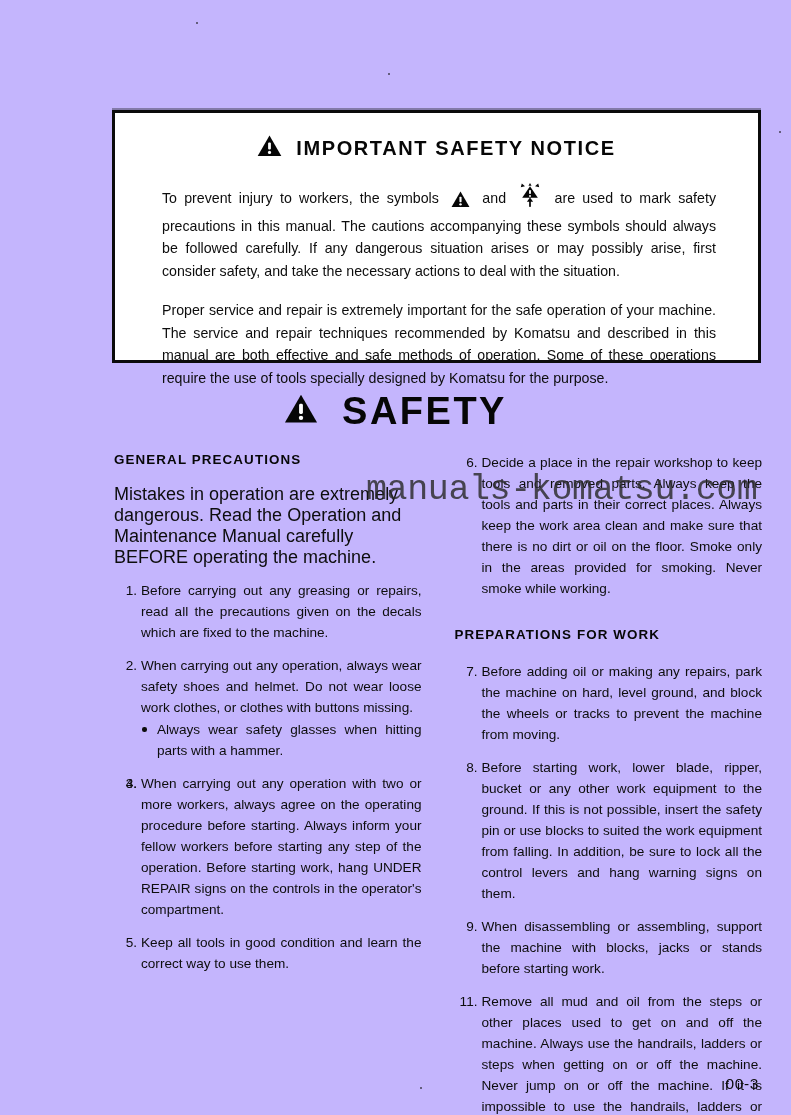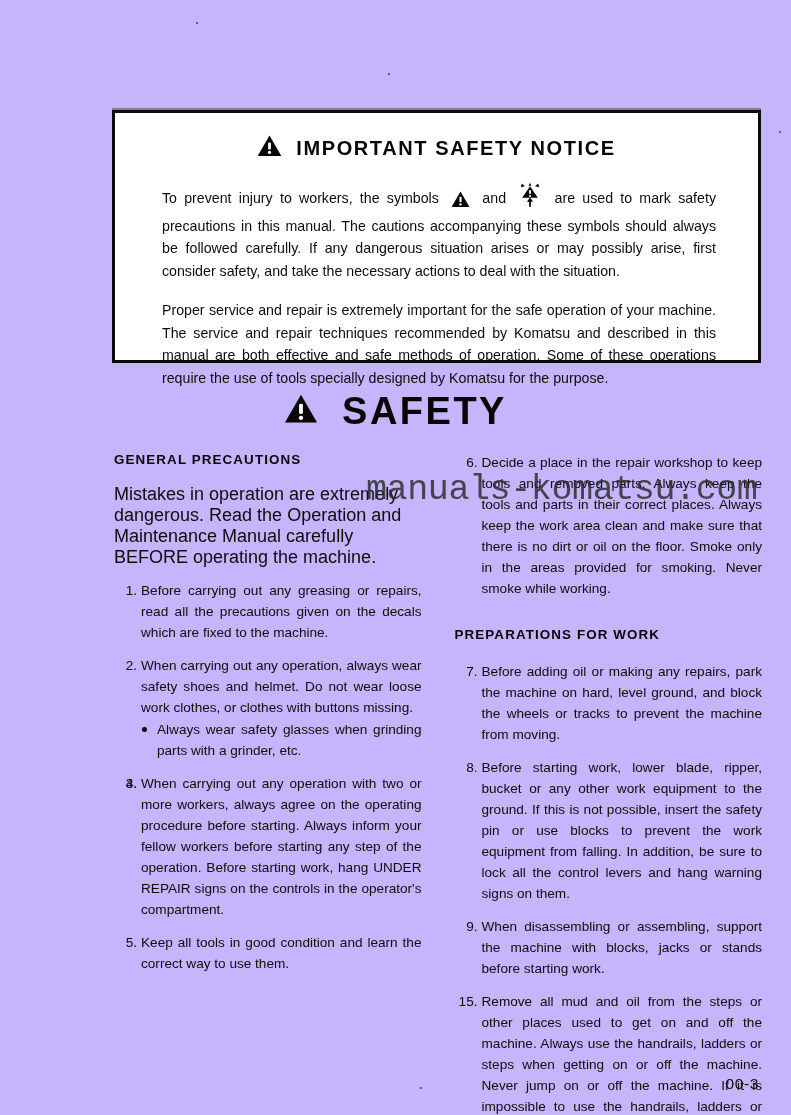--- a/index.html
+++ b/index.html
@@ -284,21 +284,21 @@
         <li class="item">
           <span class="num">1.</span>
           <span>Before carrying out any greasing or repairs, read all the precautions given on the decals which are fixed to the machine.</span>
         </li>
         <li class="item">
           <span class="num">2.</span>
           <span>When carrying out any operation, always wear safety shoes and helmet. Do not wear loose work clothes, or clothes with buttons missing.</span>
           <ul class="subitems">
             <li>
               <span class="dot"></span>
-              <span>Always wear safety glasses when grinding parts with a grinder, etc.</span>
+              <span>Always wear safety glasses when hitting parts with a hammer.</span>
             </li>
           </ul>
         </li>
         <li class="item">
           <span class="num">3.</span>
         </li>
         <li class="item">
           <span class="num">4.</span>
           <span>When carrying out any operation with two or more workers, always agree on the operating procedure before starting. Always inform your fellow workers before starting any step of the operation. Before starting work, hang UNDER REPAIR signs on the controls in the operator's compartment.</span>
         </li>
@@ -319,28 +319,28 @@
 
       <h2 class="sec-head" style="margin-bottom:19px;">PREPARATIONS FOR WORK</h2>
 
       <ol class="items">
         <li class="item">
           <span class="num">7.</span>
           <span>Before adding oil or making any repairs, park the machine on hard, level ground, and block the wheels or tracks to prevent the machine from moving.</span>
         </li>
         <li class="item">
           <span class="num">8.</span>
-          <span>Before starting work, lower blade, ripper, bucket or any other work equipment to the ground. If this is not possible, insert the safety pin or use blocks to prevent the work equipment from falling. In addition, be sure to lock all the control levers and hang warning signs on them.</span>
+          <span>Before starting work, lower blade, ripper, bucket or any other work equipment to the ground. If this is not possible, insert the safety pin or use blocks to suited the work equipment from falling. In addition, be sure to lock all the control levers and hang warning signs on them.</span>
         </li>
         <li class="item">
           <span class="num">9.</span>
           <span>When disassembling or assembling, support the machine with blocks, jacks or stands before starting work.</span>
         </li>
         <li class="item wide">
-          <span class="num">15.</span>
+          <span class="num">11.</span>
           <span>Remove all mud and oil from the steps or other places used to get on and off the machine. Always use the handrails, ladders or steps when getting on or off the machine. Never jump on or off the machine. If it is impossible to use the handrails, ladders or steps, use a stand to provide safe footing.</span>
         </li>
       </ol>
     </div>
   </div>
 
   <div class="watermark">manuals-komatsu.com</div>
 
   <div class="footer">00-3</div>
 

